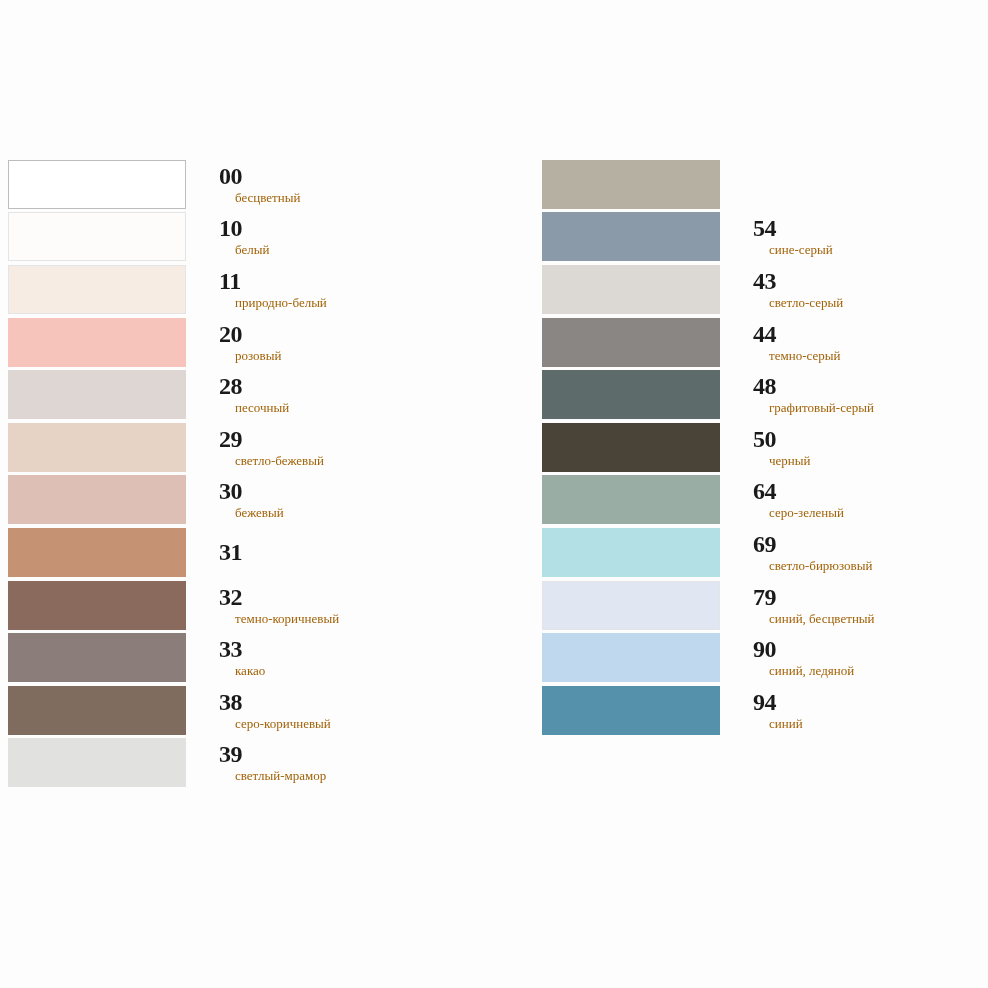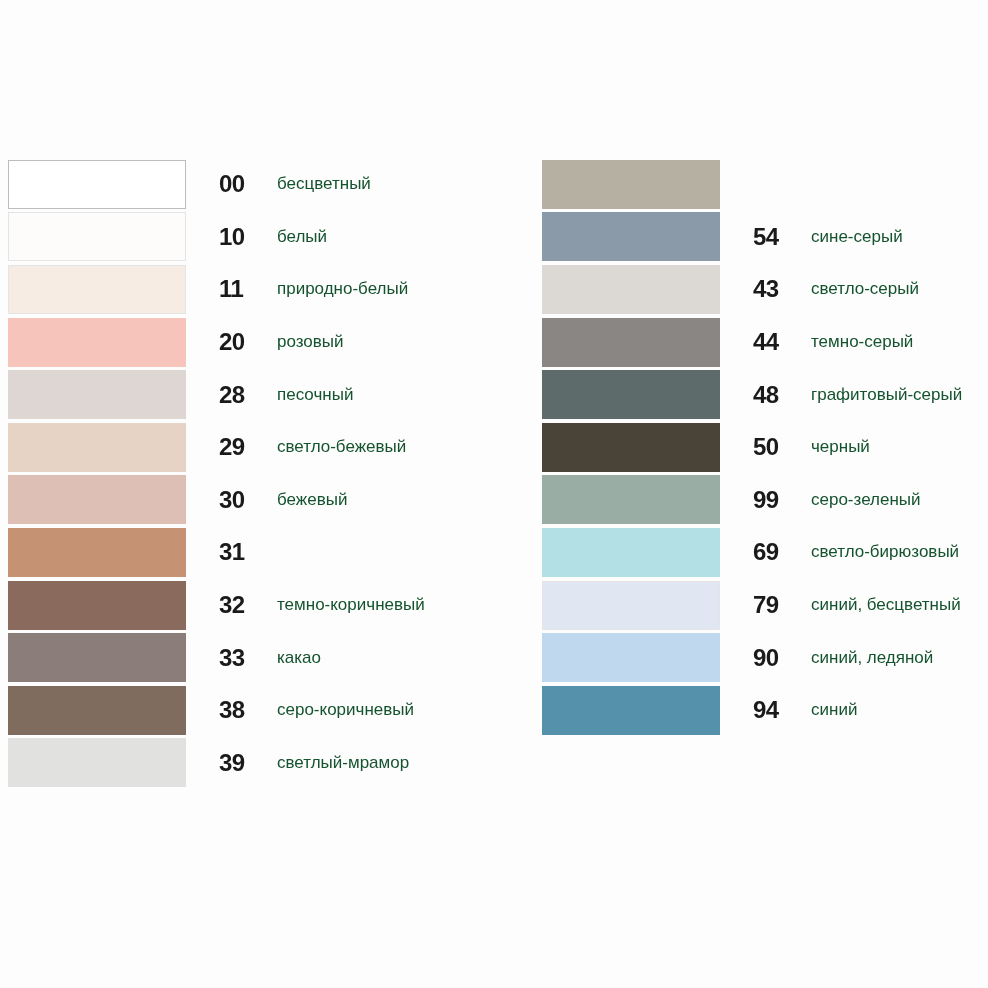--- a/index.html
+++ b/index.html
@@ -68,37 +68,38 @@
   .swatch-outlined {
     border: 1px solid #bdbdbd;
   }
 
   .swatch-hairline {
     border: 1px solid #e4e4e4;
   }
 
   .row-text {
     display: flex;
-    flex-direction: row;
-    align-items: center;
+    flex-direction: column;
+    align-items: flex-start;
     padding-left: 33px;
+    font-family: Liberation Serif, serif;
   }
 
   .code {
     font-size: 24px;
     font-weight: bold;
     color: #1a1a1a;
     letter-spacing: -0.5px;
     min-width: 42px;
     flex: 0 0 auto;
   }
 
   .name {
-    font-size: 17px;
-    color: #14532d;
+    font-size: 13px;
+    color: #a16207;
     padding-left: 16px;
     white-space: nowrap;
   }
 </style>
 </head>
 <body>
 
 <div class="palette-sheet">
   <div class="columns">
 
@@ -222,21 +223,21 @@
         <div class="color-row">
           <div class="swatch" style="background: rgb(73, 67, 56);"></div>
           <div class="row-text">
             <span class="code">50</span>
             <span class="name">черный</span>
           </div>
         </div>
         <div class="color-row">
           <div class="swatch" style="background: rgb(154, 173, 164);"></div>
           <div class="row-text">
-            <span class="code">99</span>
+            <span class="code">64</span>
             <span class="name">серо-зеленый</span>
           </div>
         </div>
         <div class="color-row">
           <div class="swatch" style="background: rgb(179, 224, 229);"></div>
           <div class="row-text">
             <span class="code">69</span>
             <span class="name">светло-бирюзовый</span>
           </div>
         </div>

